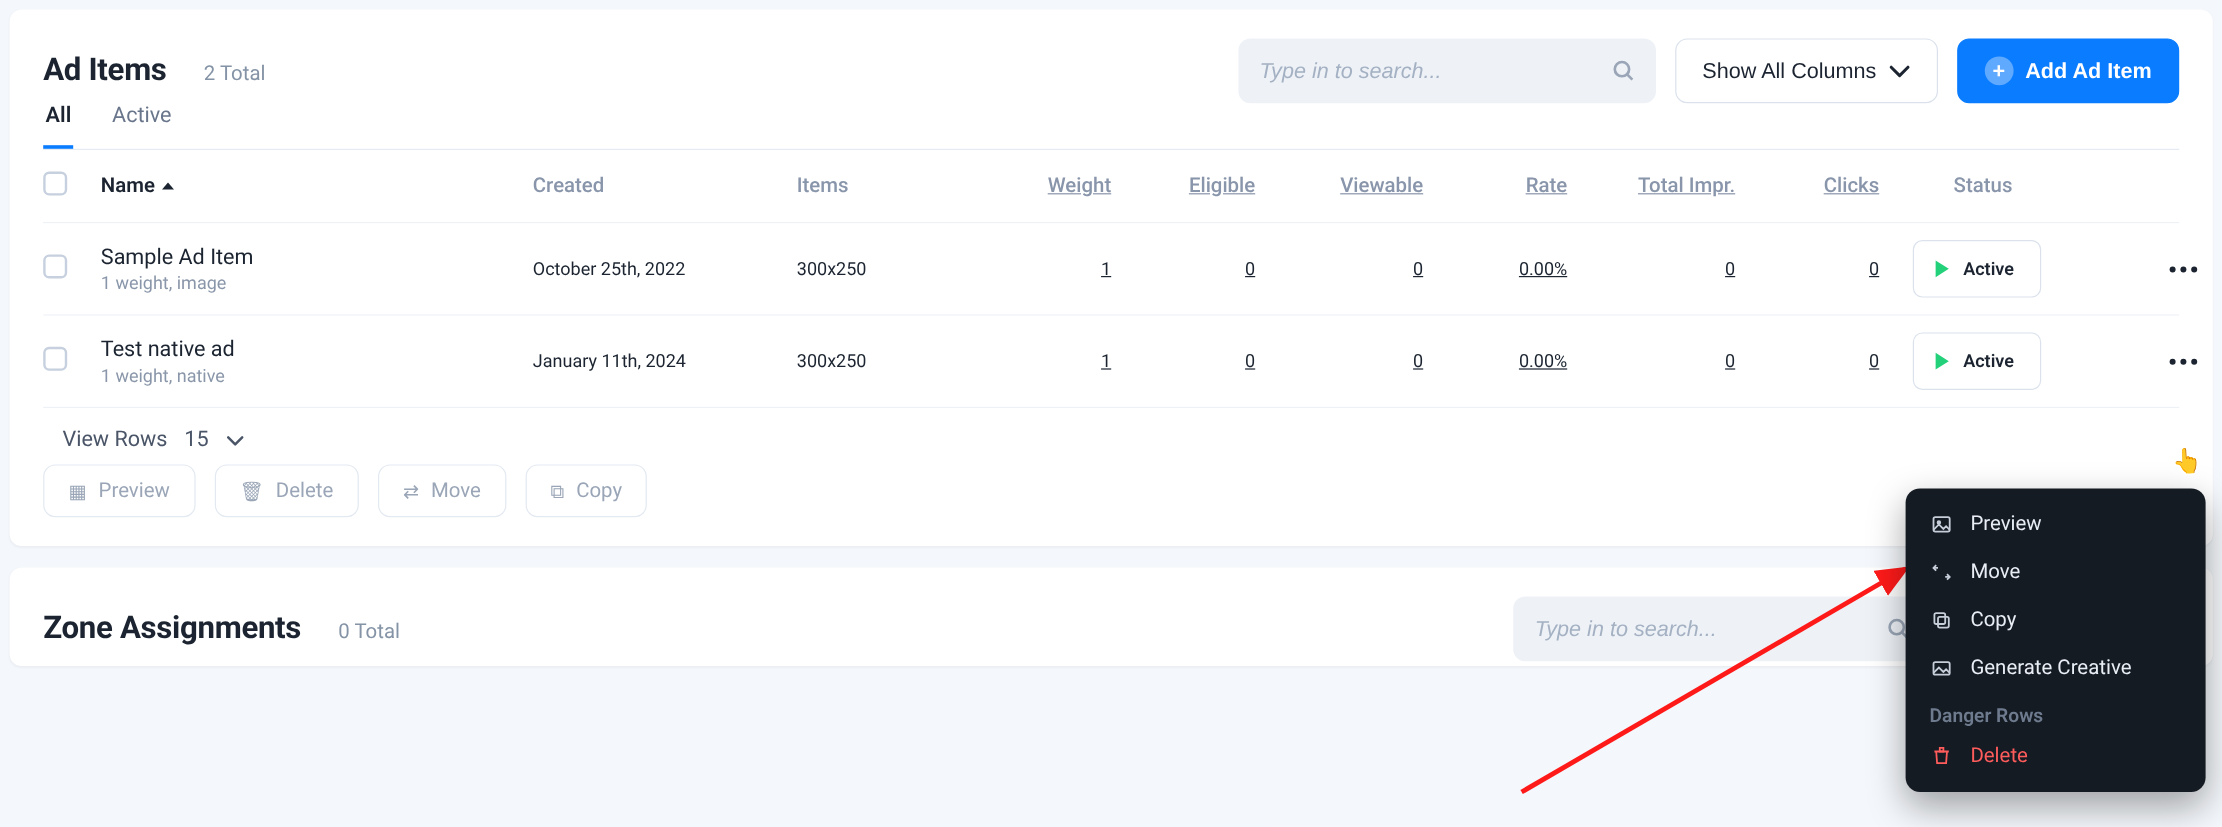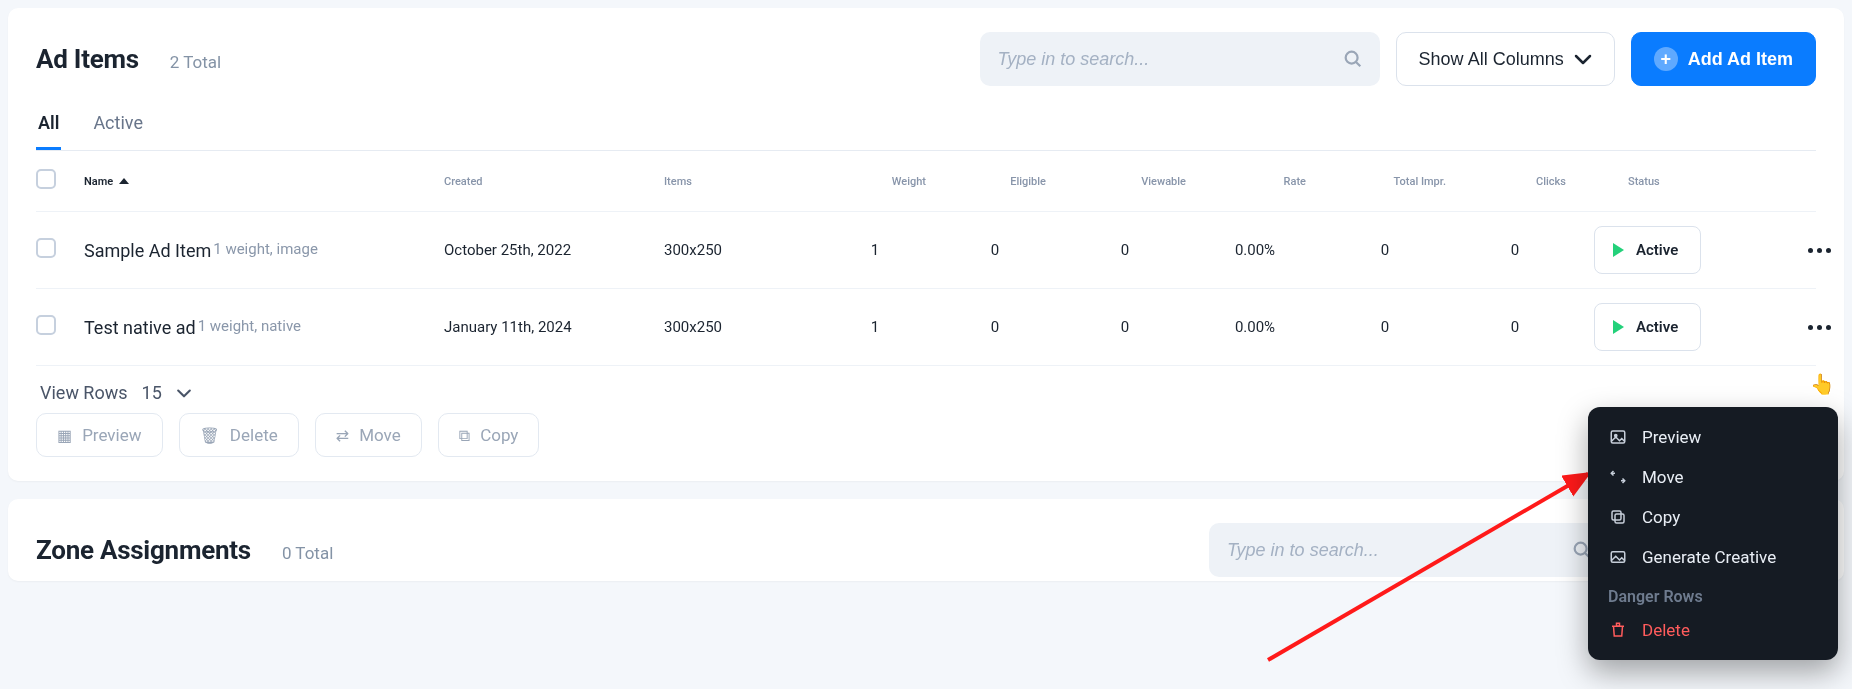--- a/index.html
+++ b/index.html
@@ -27,21 +27,21 @@
   }
   .title-block { display: flex; align-items: baseline; gap: 31px; }
   .section-title { font-size: 26px; font-weight: 700; letter-spacing: -.01em; }
   .section-count { font-size: 17px; color: #8493a6; }
   .right-controls { display: flex; align-items: center; gap: 16px; }
   .search-box {
     display: flex; align-items: center;
     background: #eef2f7;
     border-radius: 10px;
     padding: 0 16px;
-    width: 400px; height: 54px;
+    width: 348px; height: 54px;
   }
   .search-input {
     flex: 1; border: none; background: transparent; outline: none;
     font-size: 18px; font-style: italic; color: #6a798e;
   }
   .search-input::placeholder { color: #a4b1c3; font-style: italic; }
   .search-icon { color: #9aa6b7; }
   .btn {
     display: inline-flex; align-items: center; gap: 10px;
     height: 54px; padding: 16px 22px;
@@ -54,65 +54,64 @@
     font-weight: 600;
   }
   .plus-circle {
     width: 24px; height: 24px; border-radius: 50%;
     background: rgba(255,255,255,.35); color: #fff;
     display: inline-flex; align-items: center; justify-content: center;
     font-weight: 700; font-size: 18px; line-height: 1;
   }
   .tabs {
     display: flex; gap: 30px;
-    margin-top: 26px;
     border-bottom: 1px solid #e6ebf2;
   }
   .tab {
     padding: 0 2px 14px 2px;
     font-size: 18px; color: #68758a; cursor: pointer;
     border-bottom: 3px solid transparent;
   }
   .tab.active { color: #1b2430; font-weight: 600; border-bottom-color: #0a7cff; }
   .table-head, .table-row {
     display: grid;
     grid-template-columns:
       48px 360px 220px 160px 120px 120px 140px 120px 140px 120px 200px 70px;
     align-items: center;
     border-bottom: 1px solid #eef2f7;
   }
   .table-head { padding: 18px 0; }
   .table-row { padding: 14px 0; }
   .th {
-    color: #8895aa; font-size: 11px; font-weight: 500; cursor: pointer;
+    color: #8895aa; font-size: 17px; font-weight: 500; cursor: pointer;
     display: flex; align-items: center; gap: 6px;
   }
   .th.name-col { color: #1b2430; font-weight: 600; }
   .checkbox {
     width: 20px; height: 20px; border: 2px solid #c6d0de;
     border-radius: 5px; display: inline-block;
   }
-  .cell-name { display: flex; flex-direction: row; gap: 2px; }
+  .cell-name { display: flex; flex-direction: column; gap: 2px; }
   .row-title { font-size: 18px; color: #1b2430; }
   .row-sub { font-size: 15px; color: #8a97aa; }
-  .num-right { text-align: center; padding-right: 18px; }
+  .num-right { text-align: right; padding-right: 18px; text-decoration: underline; }
   .status-pill {
     display: inline-flex; align-items: center; gap: 12px;
     border: 1px solid #dbe2ec; border-radius: 8px;
     height: 48px; padding: 0 22px 0 18px; font-weight: 600;
   }
   .play-icon {
     width: 0; height: 0;
     border-left: 11px solid #23d17a;
     border-top: 7px solid transparent;
     border-bottom: 7px solid transparent;
   }
   .dots { display: flex; gap: 4px; justify-content: center; cursor: pointer; }
   .dots span { width: 5px; height: 5px; background: #1b2430; border-radius: 50%; }
-  .view-rows { display: flex; align-items: center; gap: 14px; margin: 16px 4px 10px; font-size: 18px; color: #4a5568; }
+  .view-rows { display: flex; align-items: center; gap: 14px; margin: 16px 16px 10px; font-size: 18px; color: #4a5568; }
   .action-bar { display: flex; gap: 16px; margin-top: 4px; }
   .chip {
     display: inline-flex; align-items: center; gap: 10px;
     border: 1px solid #e3e9f1; border-radius: 10px;
     padding: 0 20px; height: 44px;
     color: #9aa6b7; font-size: 17px; cursor: not-allowed;
     background: #fff;
   }
   .chip .glyph { font-size: 16px; }
   .chevron { display:inline-block; }

